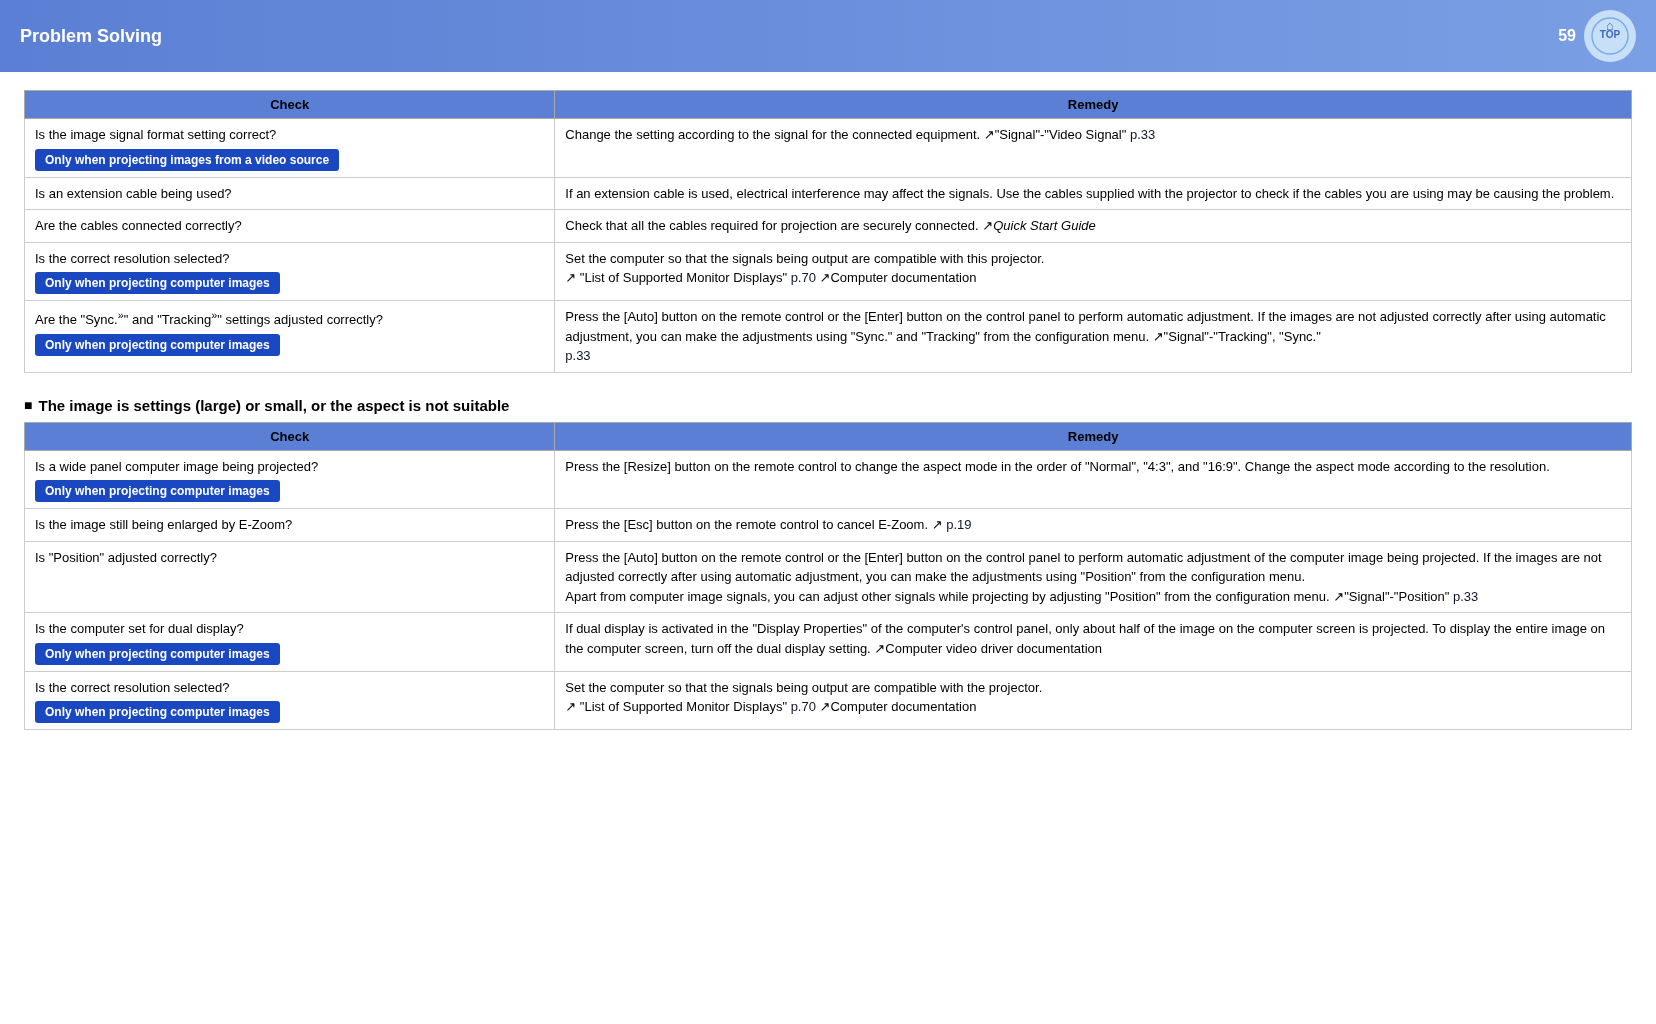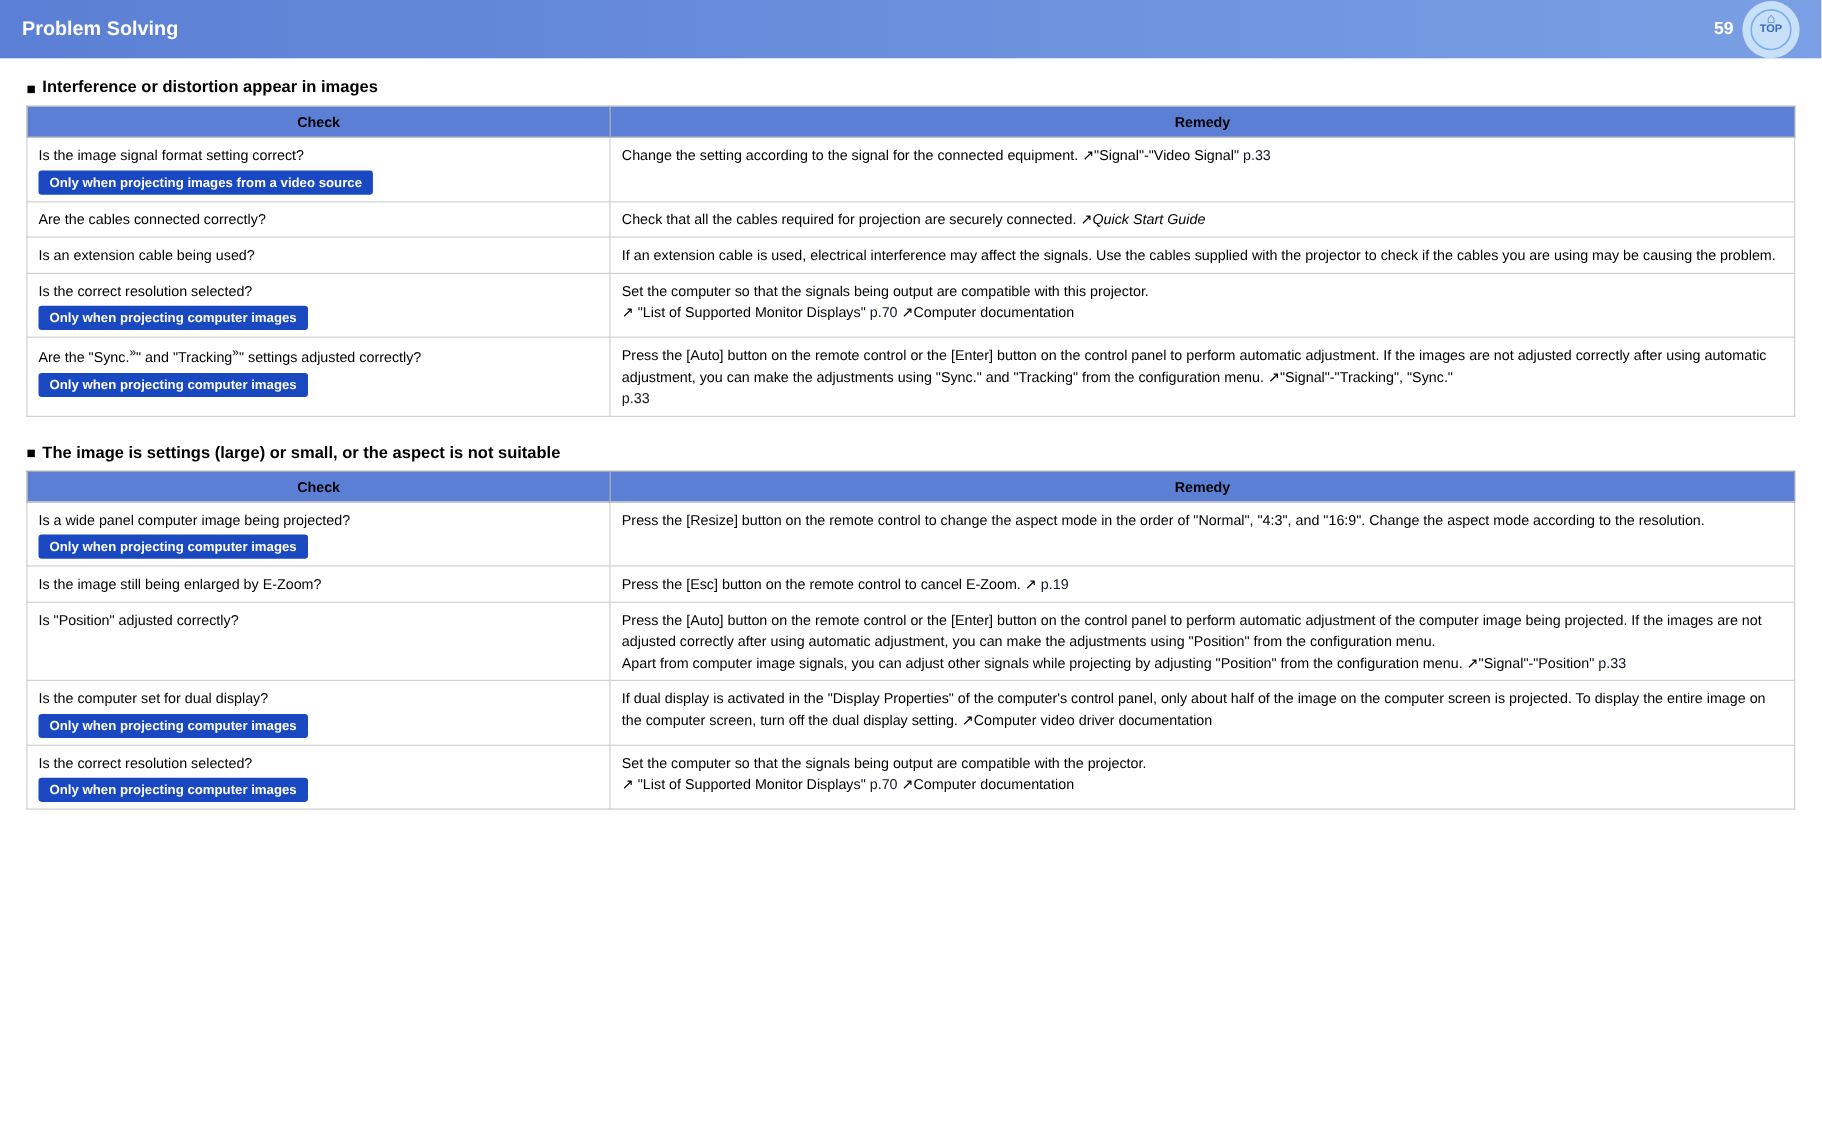--- a/index.html
+++ b/index.html
@@ -9,21 +9,21 @@
       background: #fff;
       width: 1656px;
       min-height: 1024px;
     }
     .header {
       background: linear-gradient(to right, #5b7fd4, #7b9fe4);
       padding: 10px 20px;
       display: flex;
       align-items: center;
       justify-content: space-between;
-      height: 53px;
+      height: 72px;
     }
     .header-title {
       color: #fff;
       font-size: 18px;
       font-weight: bold;
     }
     .header-logo {
       width: 52px;
       height: 52px;
       background: #c8dff8;
@@ -114,40 +114,39 @@
         <circle cx="19" cy="19" r="18" fill="#c8dff8" stroke="#7baee8" stroke-width="1.5"></circle>
         <text x="19" y="21" text-anchor="middle" font-size="10" font-weight="bold" fill="#3a6ab8" font-family="Arial">TOP</text>
         <text x="19" y="13" text-anchor="middle" font-size="13" fill="#3a6ab8">⌂</text>
       </svg>
     </div>
   </div>
 </div>
 
 <div class="content">
 
-  <div class="section-title">Interference or distortion appear in images</div>
   <table>
     <thead>
       <tr>
         <th>Check</th>
         <th>Remedy</th>
       </tr>
     </thead>
     <tbody id="section1-tbody">
         <tr>
           <td>Is the image signal format setting correct?<br><span class="badge" style="background:#1a48c0">Only when projecting images from a video source</span></td>
           <td>Change the setting according to the signal for the connected equipment. <span>↗</span>"Signal"-"Video Signal"  <a class="link-blue" href="#">p.33</a></td>
         </tr>
         <tr>
+          <td>Is an extension cable being used?</td>
+          <td>If an extension cable is used, electrical interference may affect the signals. Use the cables supplied with the projector to check if the cables you are using may be causing the problem.</td>
+        </tr>
+        <tr>
           <td>Are the cables connected correctly?</td>
           <td>Check that all the cables required for projection are securely connected. <span>↗</span><em>Quick Start Guide</em></td>
-        </tr>
-        <tr>
-          <td>Is an extension cable being used?</td>
-          <td>If an extension cable is used, electrical interference may affect the signals. Use the cables supplied with the projector to check if the cables you are using may be causing the problem.</td>
         </tr>
         <tr>
           <td>Is the correct resolution selected?<br><span class="badge" style="background:#1a48c0">Only when projecting computer images</span></td>
           <td>Set the computer so that the signals being output are compatible with this projector.<br><span>↗</span> "List of Supported Monitor Displays"  <a class="link-blue" href="#">p.70</a> <span>↗</span>Computer documentation</td>
         </tr>
         <tr>
           <td>Are the "Sync.<sup>»</sup>" and "Tracking<sup>»</sup>" settings adjusted correctly?<br><span class="badge" style="background:#1a48c0">Only when projecting computer images</span></td>
           <td>Press the [Auto] button on the remote control or the [Enter] button on the control panel to perform automatic adjustment. If the images are not adjusted correctly after using automatic adjustment, you can make the adjustments using "Sync." and "Tracking" from the configuration menu. <span>↗</span>"Signal"-"Tracking", "Sync."<br><a class="link-blue" href="#">p.33</a></td>
         </tr>
       </tbody>

